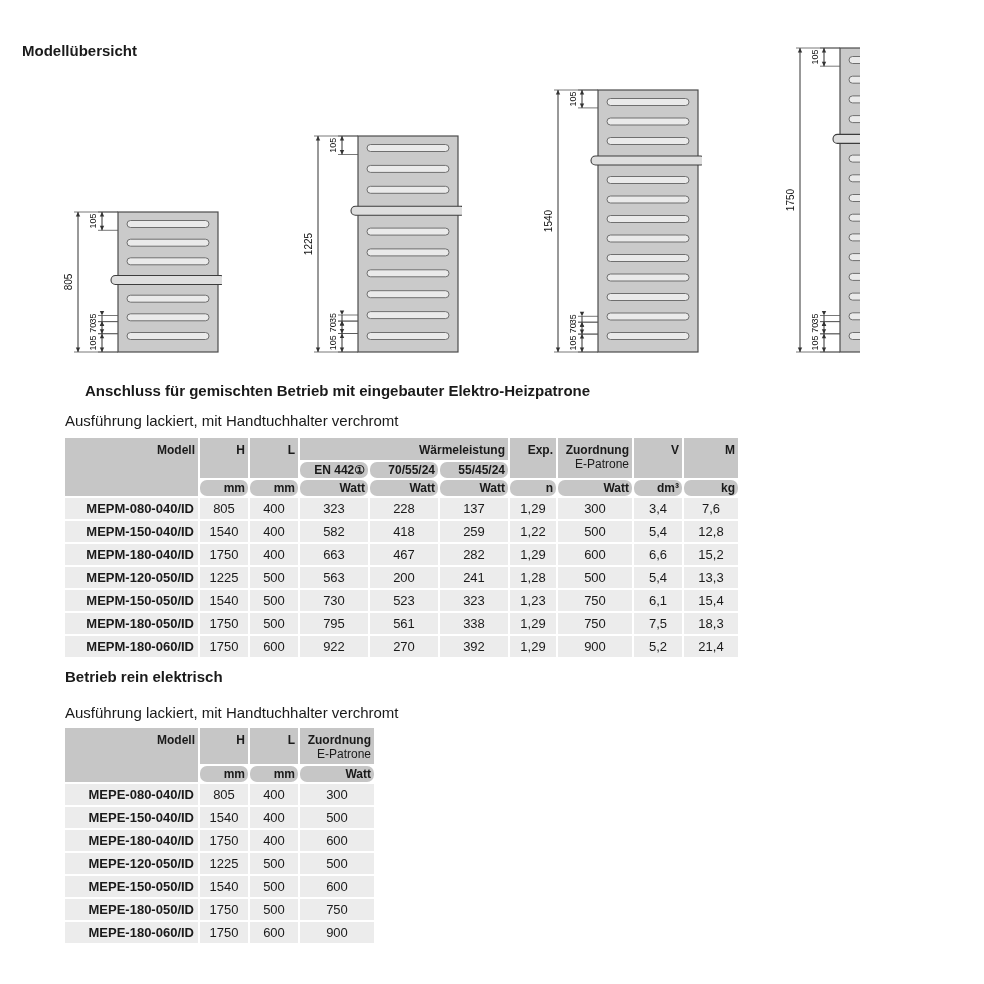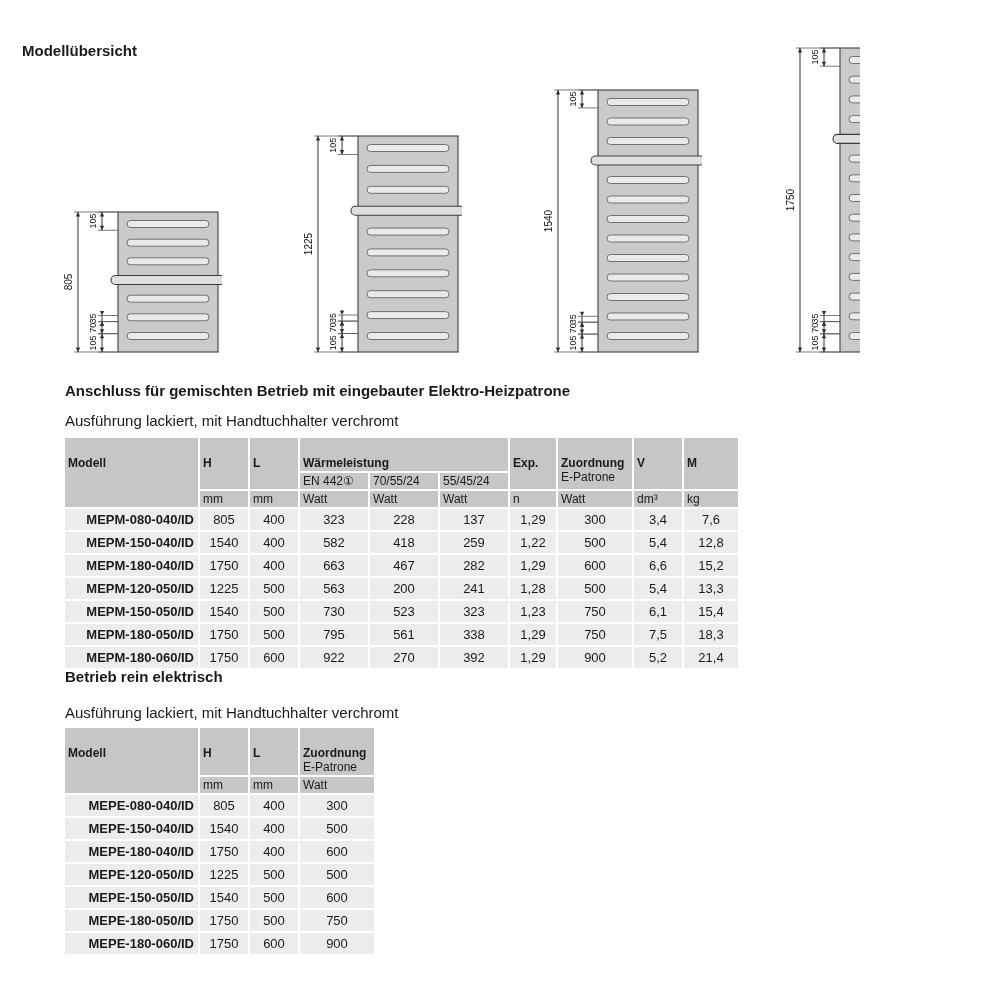--- a/index.html
+++ b/index.html
@@ -10,35 +10,35 @@
   }
   .page { position: relative; width: 860px; height: 984px; overflow: hidden; background: #fff; }
 
   .title { position: absolute; left: 22px; top: 42px; margin: 0; font-size: 15px; font-weight: bold; }
 
   .diagrams { position: absolute; left: 0; top: 0; width: 984px; height: 372px; }
   .rad { position: absolute; font-family: "Liberation Sans", sans-serif; }
 
   .heading { position: absolute; left: 65px; margin: 0; font-size: 15px; font-weight: bold; }
   .subheading { position: absolute; left: 65px; margin: 0; font-size: 15px; font-weight: normal; }
-  #h-mixed { top: 382px; }
+  #h-mixed { top: 382px; margin-left: 20px; }
   #s-mixed { top: 412px; }
   #h-elec  { top: 668px; }
   #s-elec  { top: 704px; }
 
   table { position: absolute; border-collapse: separate; border-spacing: 2px; }
   #table1 { left: 63px; top: 436px; }
   #table2 { left: 63px; top: 726px; }
 
   th {
     background: var(--header-bg, #c6c6c6);
-    font-size: 12px; font-weight: bold; text-align: left;
-    vertical-align: top; padding: 18px 3px 1px;
+    font-size: 12px; font-weight: bold; text-align: right;
+    vertical-align: top; padding: 5px 3px 1px;
   }
-  th.sub, tr.units th { font-weight: normal; padding-top: 1px; }
+  th.sub, tr.units th { font-weight: bold; padding-top: 1px; border-radius: 7px; }
   .nrm { font-weight: normal; }
 
   td {
     background: var(--row-bg, #ececec);
     font-size: 13px; text-align: center; height: 21px; padding: 0 4px;
   }
   td.model-cell { text-align: right; font-weight: bold; padding-left: 11px; white-space: nowrap; }
 
   #table1 thead tr:nth-child(1) { height: 22px; }
   #table1 thead tr:nth-child(2) { height: 16px; }

